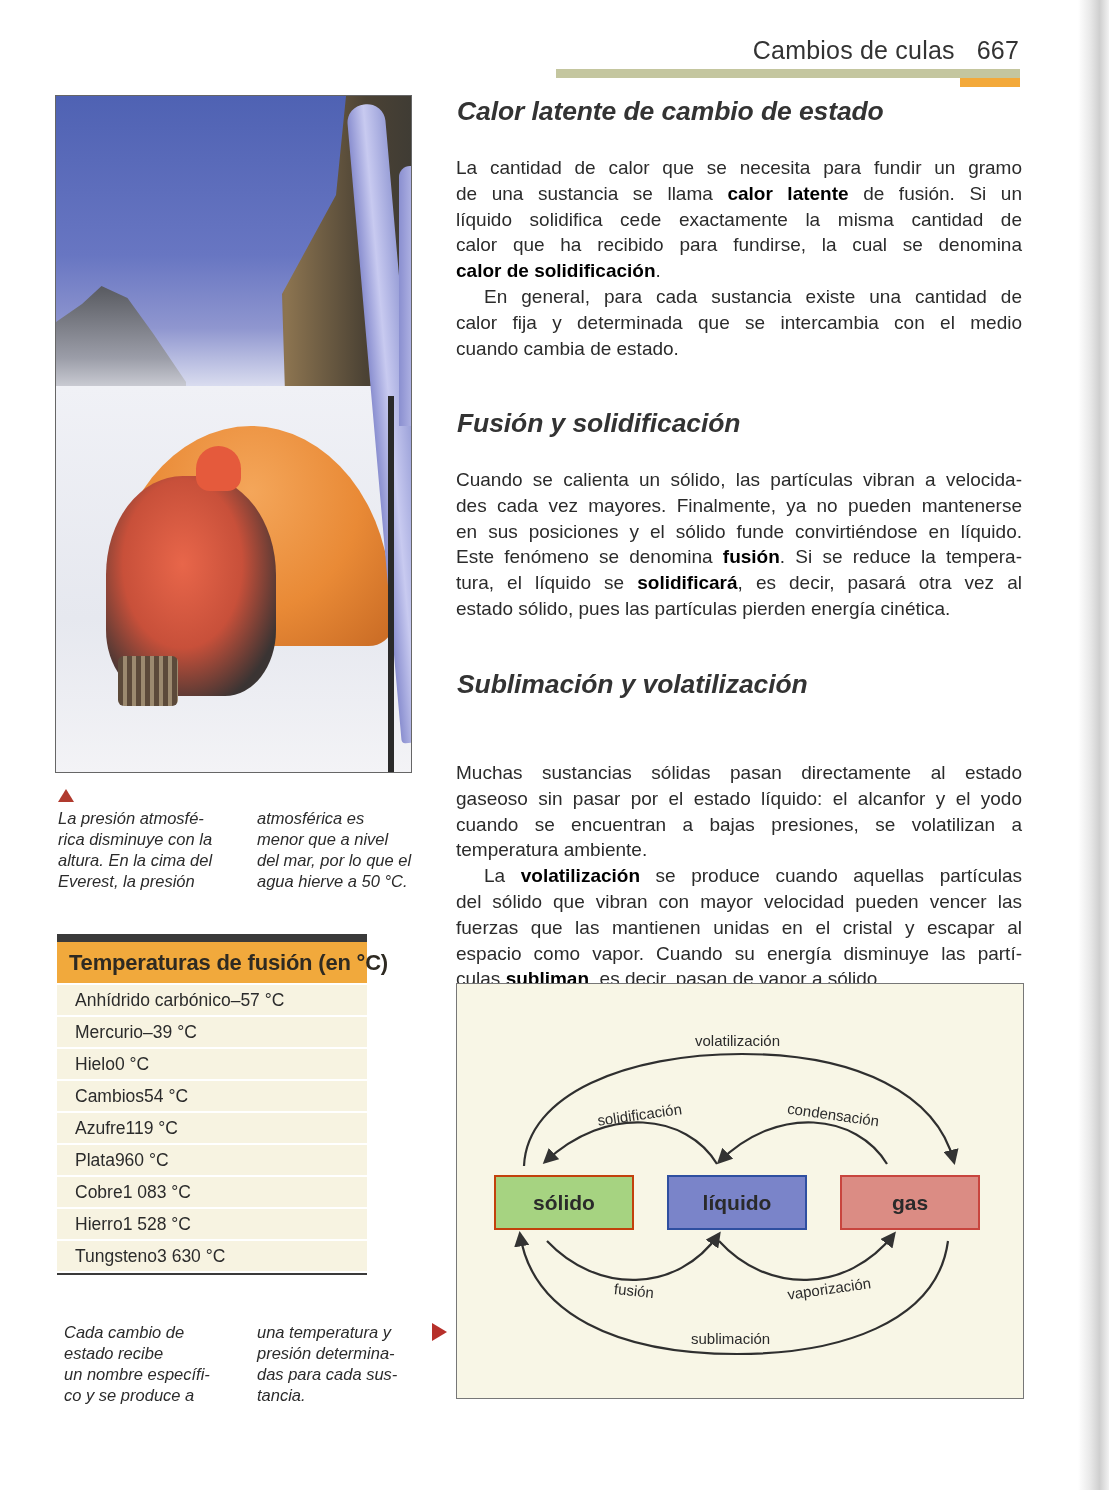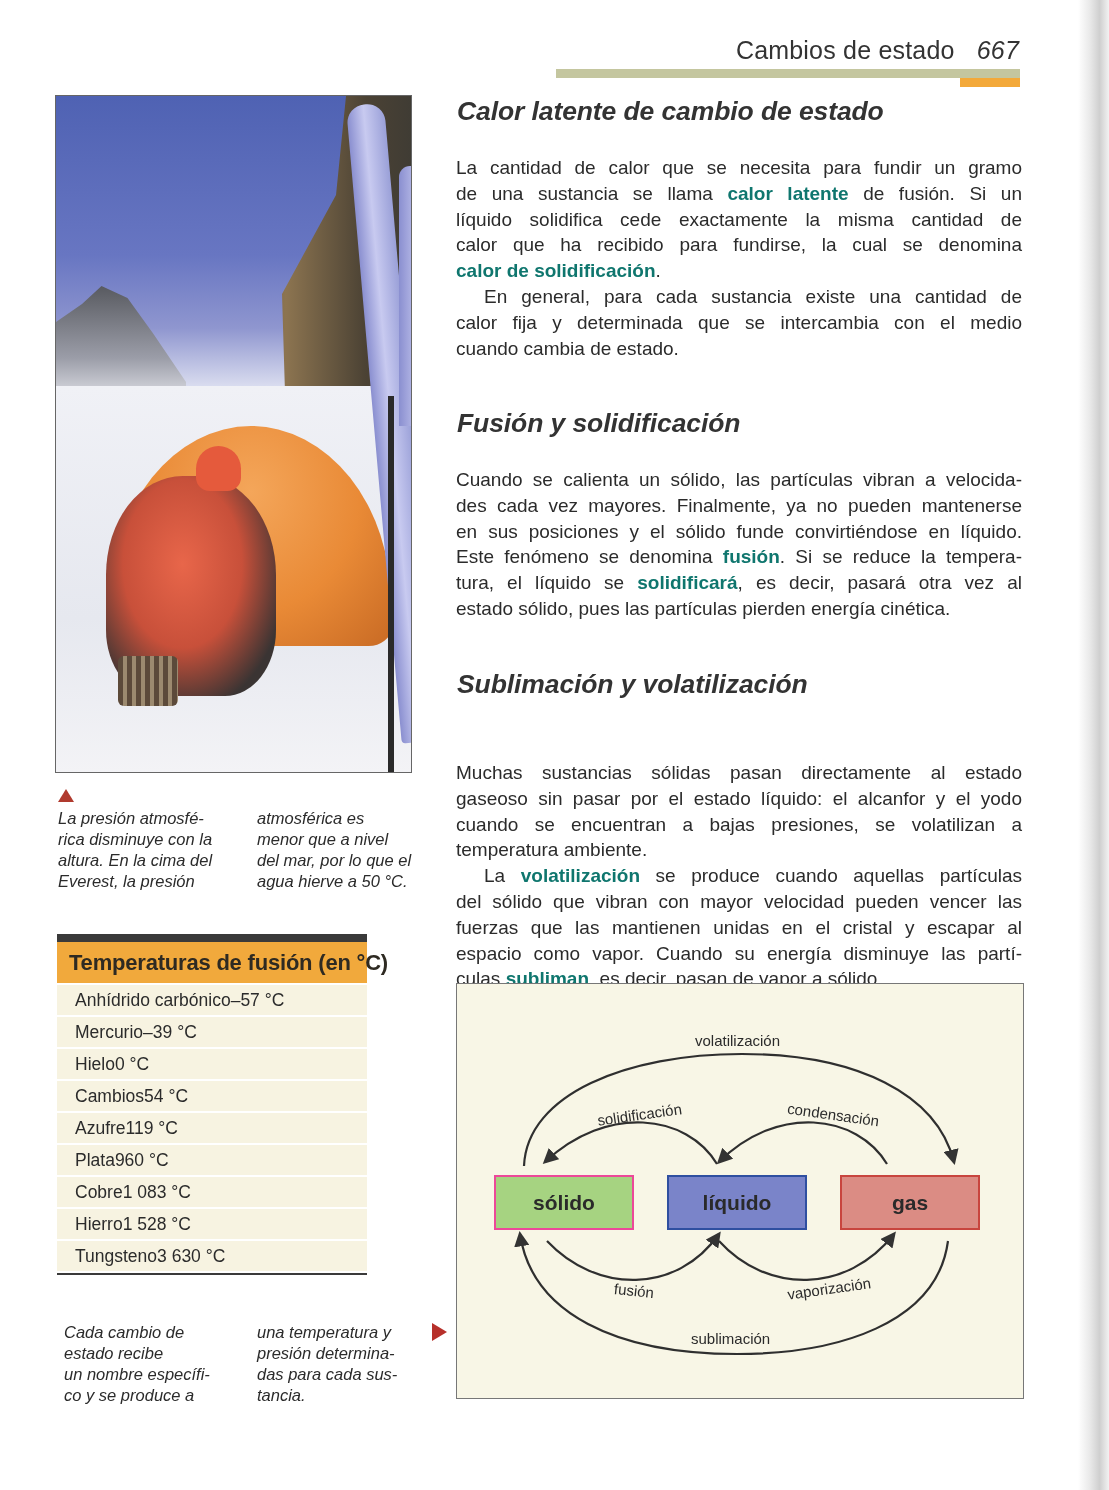--- a/index.html
+++ b/index.html
@@ -11,21 +11,21 @@
   }
   .right-shadow {
     position: absolute; left: 1078px; top: 0; width: 31px; height: 1490px;
     background: linear-gradient(to right, #ffffff 0%, #e8e8e8 40%, #cfcfcf 70%, #f2f2f2 100%);
   }
   
   .running-head {
     position: absolute; top: 36px; right: 90px;
     font-size: 25px; color: #333; letter-spacing: 0.2px;
   }
-  .running-head .page-num { margin-left: 22px; font-style: italic; }
+  .running-head .page-num { margin-left: 22px; }
   .head-rule {
     position: absolute; left: 556px; top: 69px; width: 464px; height: 9px;
     background: #c4c69f;
   }
   .head-accent {
     position: absolute; left: 960px; top: 78px; width: 60px; height: 9px;
     background: #f3a93a;
   }
   
   .photo {
@@ -123,43 +123,43 @@
   }
   .para {
     position: absolute; left: 456px; width: 566px; font-size: 19px; line-height: 25.8px;
     color: #2b2b2b; text-align: justify;
   }
   .para .ln {
     display: block; text-align: justify; text-align-last: justify; height: 25.8px; white-space: nowrap;
   }
   .para .ln.last { text-align-last: left; }
   .para .ind { padding-left: 28px; }
-  .para b { font-weight: bold; color: #0f766e; }
+  .para b { font-weight: bold; color: #000000; }
   
   .diagram {
     position: absolute; left: 456px; top: 983px; width: 566px; height: 414px;
     background: #f8f6e6; border: 1px solid #777;
   }
   .diagram svg { position: absolute; left: 0; top: 0; }
   .state-box {
     position: absolute; top: 191px; width: 136px; height: 51px;
     font-weight: bold; font-size: 21px; text-align: center; line-height: 51px; color: #2a2a2a;
   }
-  .state-solid { left: 37px; background: #a6d381; border: 2px solid #ec4899; }
+  .state-solid { left: 37px; background: #a6d381; border: 2px solid #c2410c; }
   .state-liquid { left: 210px; background: #7a84c9; border: 2px solid #2f4fa0; }
   .state-gas { left: 383px; background: #db8c84; border: 2px solid #c8453e; }
   .d-label { position: absolute; font-size: 15px; color: #2b2b2b; white-space: nowrap; }
 </style>
 </head>
 <body>
 
 <div class="right-shadow"></div>
 
 <div class="running-head">
-  <span>Cambios de estado</span><span class="page-num">667</span>
+  <span>Cambios de culas</span><span class="page-num">667</span>
 </div>
 <div class="head-rule"></div>
 <div class="head-accent"></div>
 
 <div class="photo" title="Alpinista cocinando junto a una tienda de campaña naranja en la nieve, con esquís y montañas al fondo">
   <div class="sky"></div>
   <div class="peak-left"></div>
   <div class="cliff"></div>
   <div class="snow"></div>
   <div class="tent"></div>

